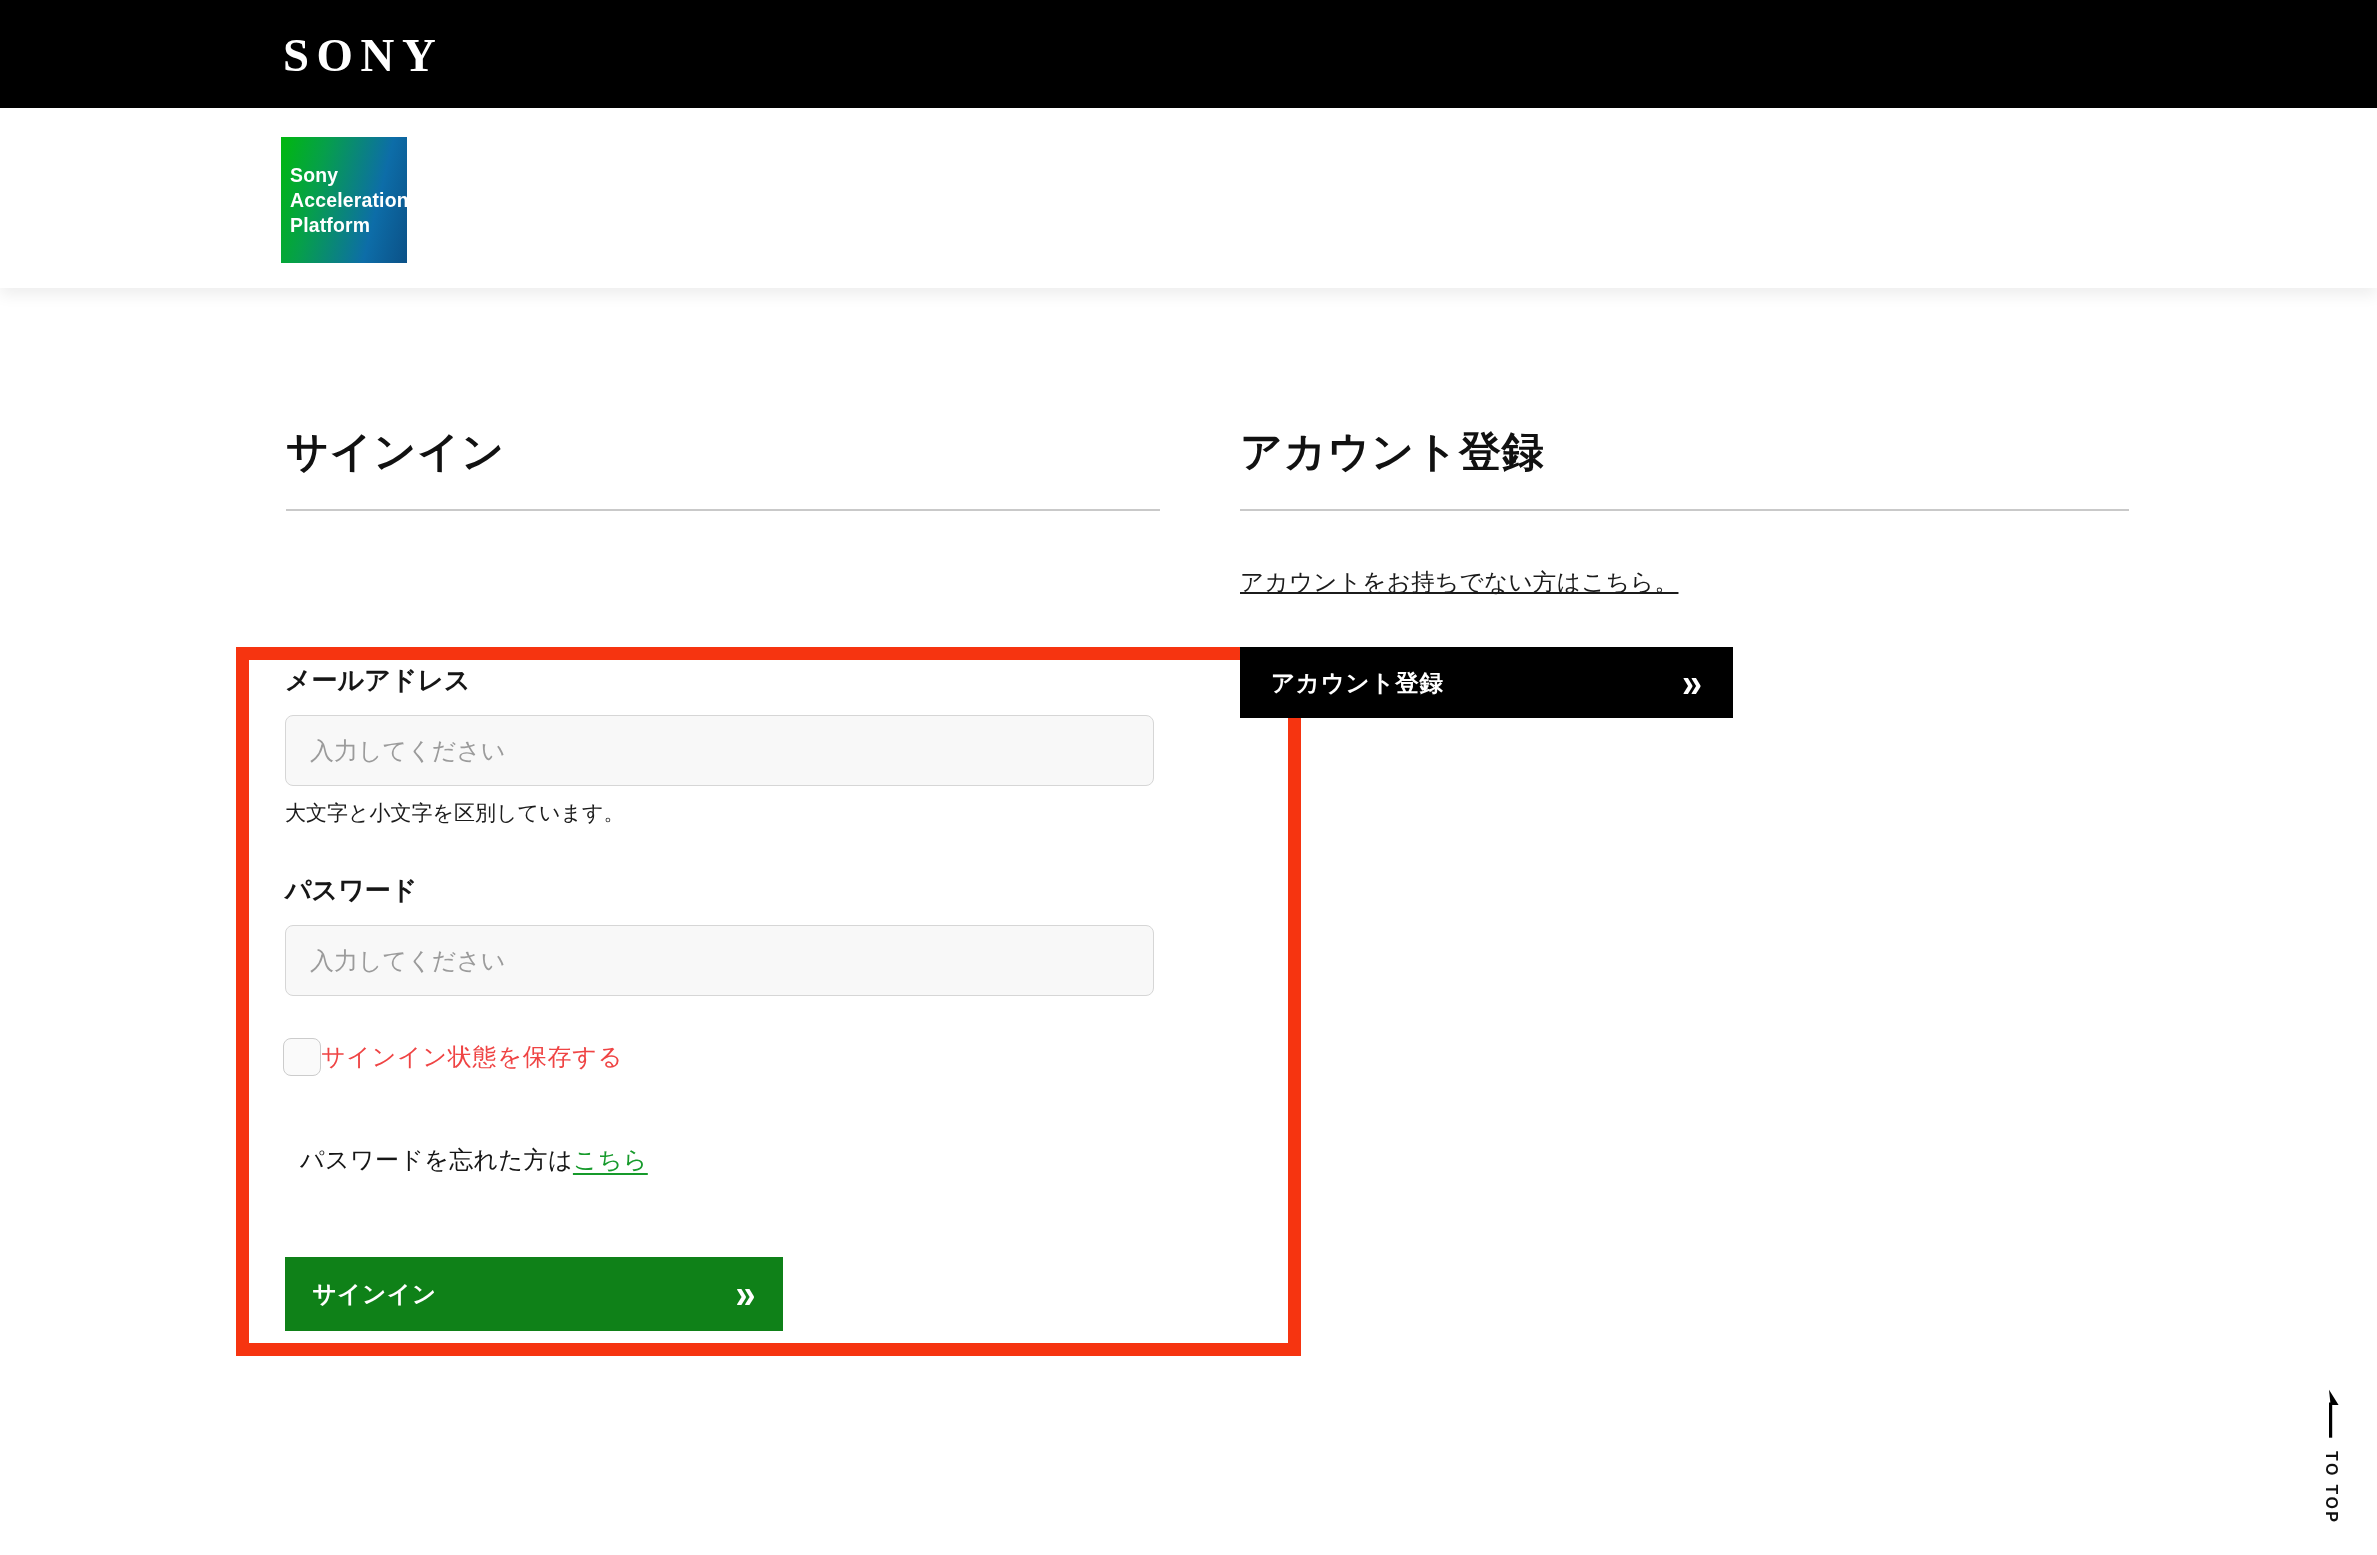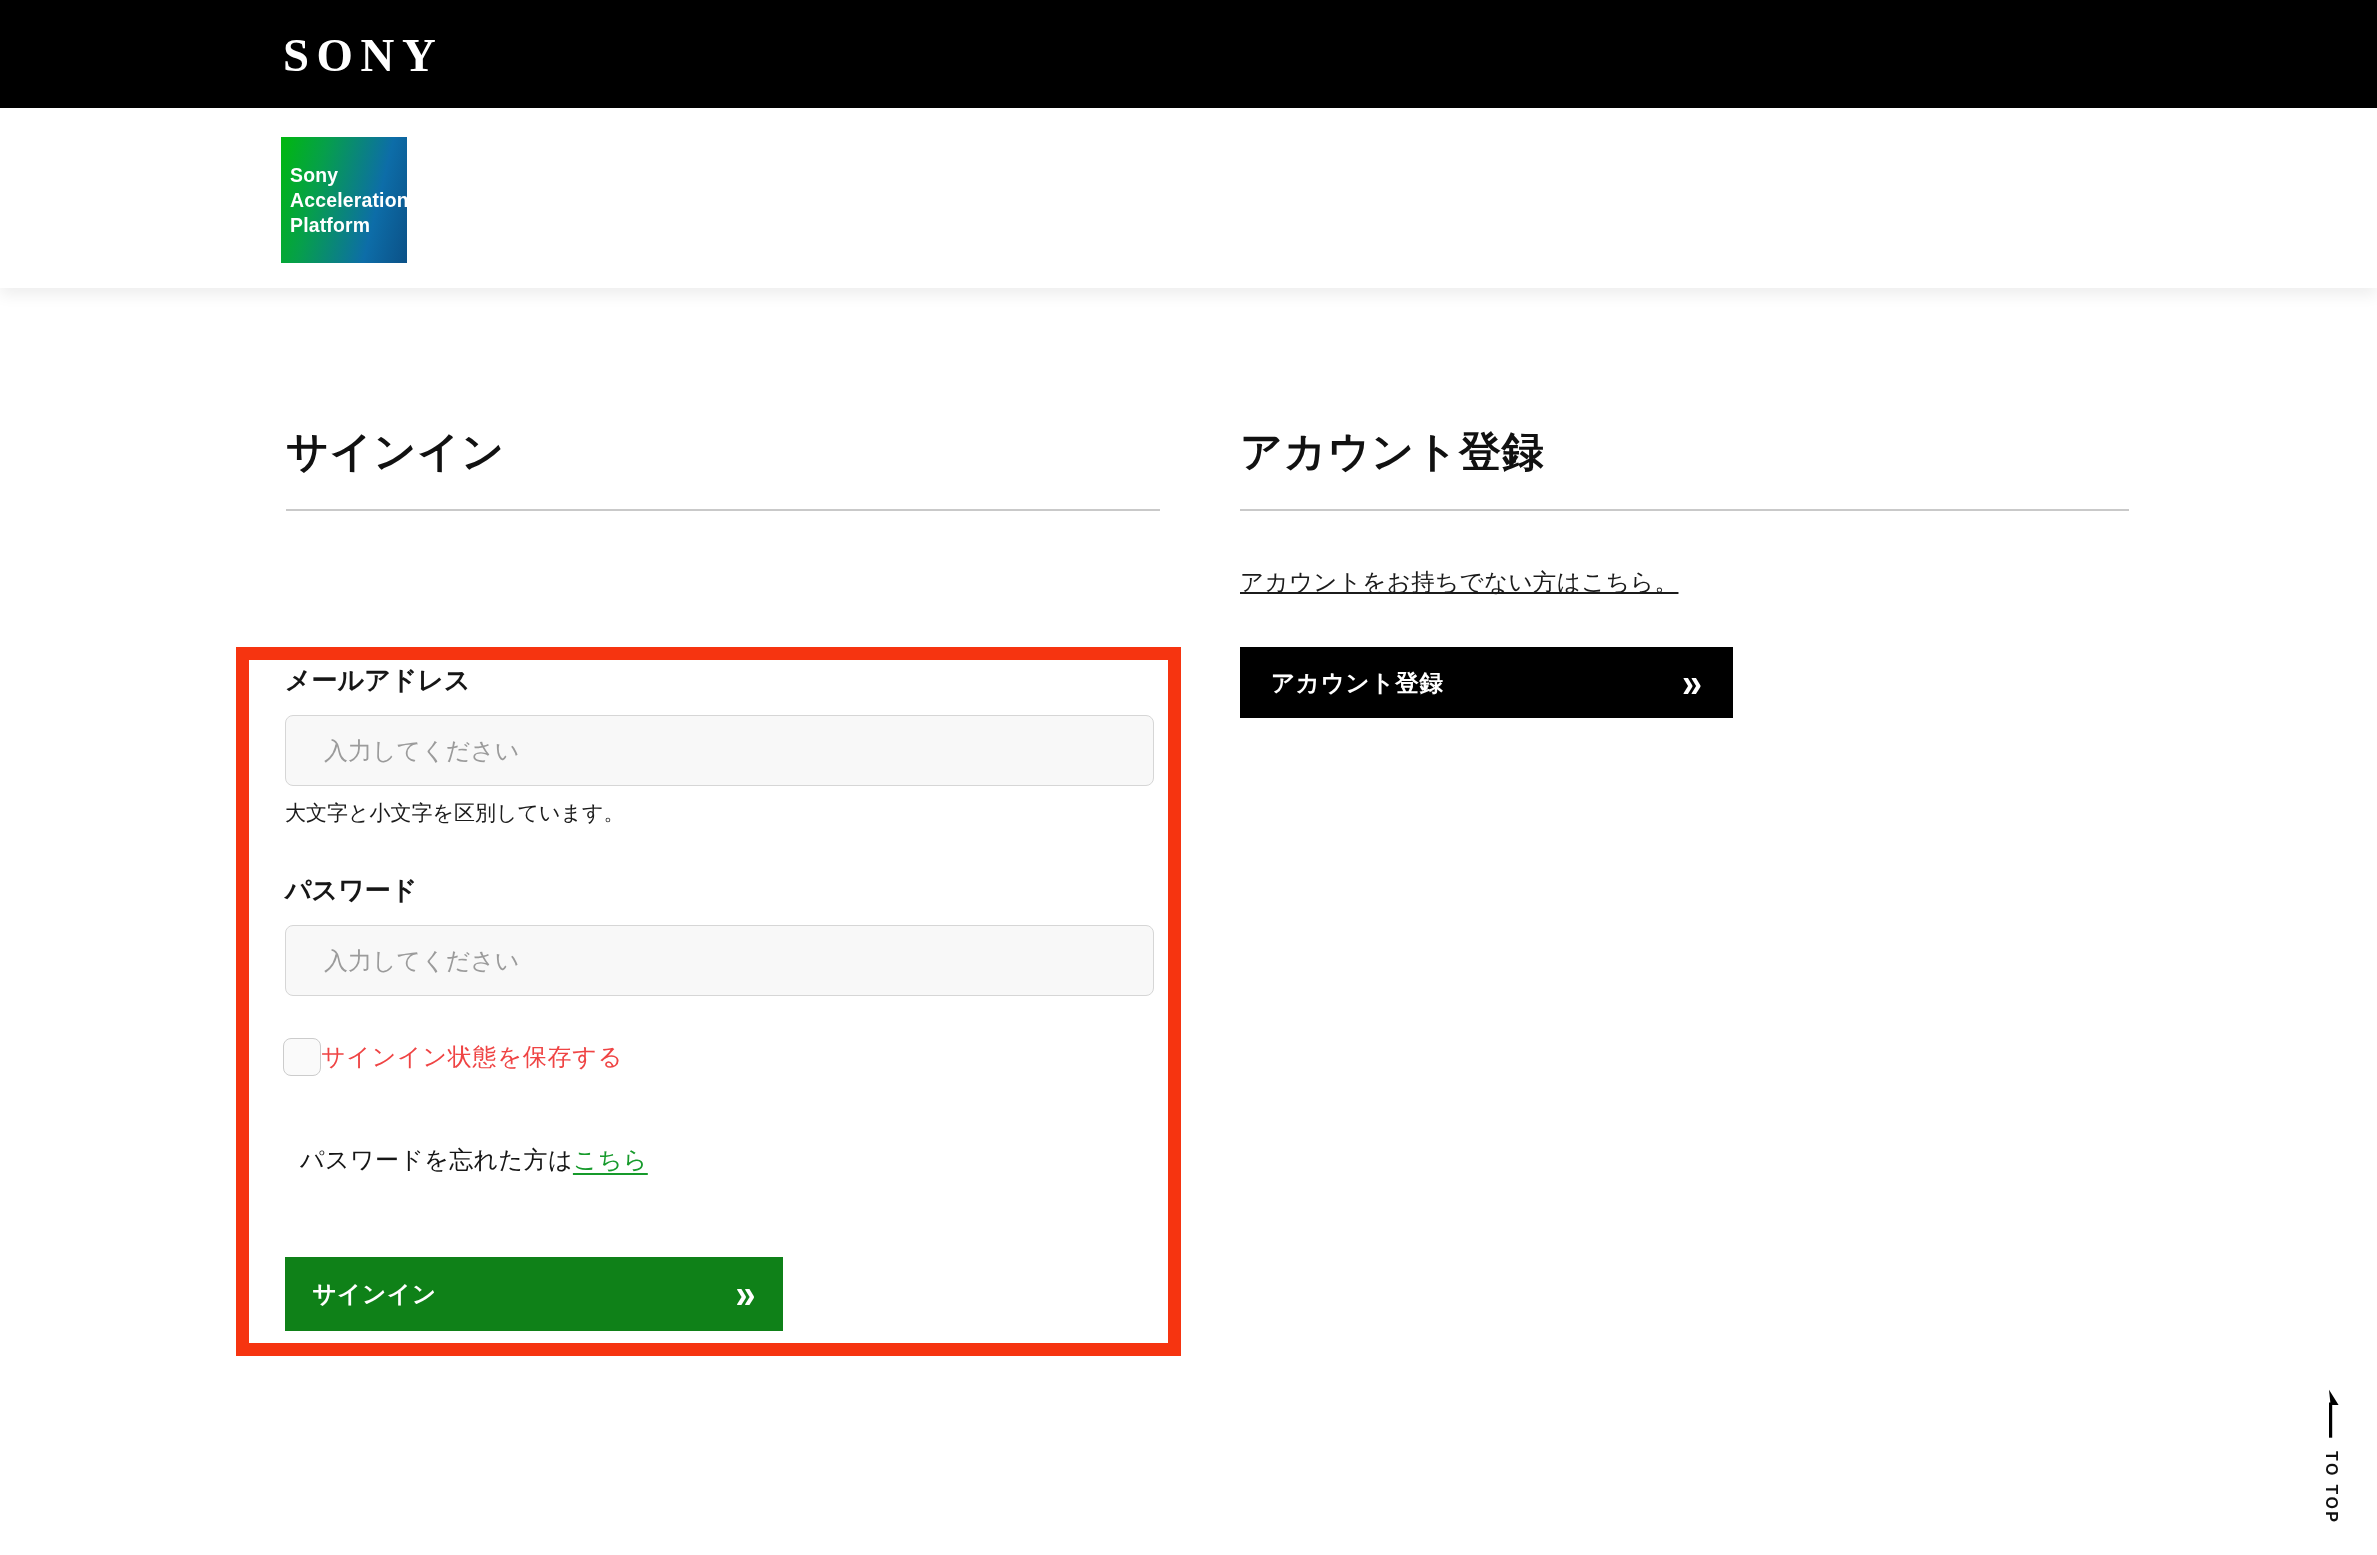--- a/index.html
+++ b/index.html
@@ -58,38 +58,38 @@
     position: absolute; top: 509px; height: 1.6px; background: #c9c9c9;
   }
   .col-intro {
     position: absolute; top: 566px;
     font-size: 23.5px; color: #1b1b1b; letter-spacing: 0.4px;
   }
 
   
   .signin-box {
     position: absolute; left: 236px; top: 647px;
-    width: 945px; height: 709px;
+    width: 1065px; height: 709px;
     border: 13px solid #f63410;
     background: #ffffff;
   }
   .field-label {
     position: absolute; left: 36px;
     font-size: 26px; font-weight: bold; color: #161616;
   }
   .text-input {
     position: absolute; left: 36px;
     width: 869px; height: 71px;
     background: #f8f8f8;
     border: 1.6px solid #d6d6d6;
     border-radius: 8px;
     font-size: 24px;
     font-family: "Liberation Sans", "DejaVu Sans", sans-serif;
     color: #333333;
-    padding: 0 38px;
+    padding: 0 24px;
     outline: none;
   }
   .text-input::placeholder { color: #9b9b9b; opacity: 1; }
   .field-note {
     position: absolute; left: 36px;
     font-size: 21px; color: #1b1b1b;
   }
   .remember-row {
     position: absolute; left: 34px; top: 378px;
     display: flex; align-items: center;

